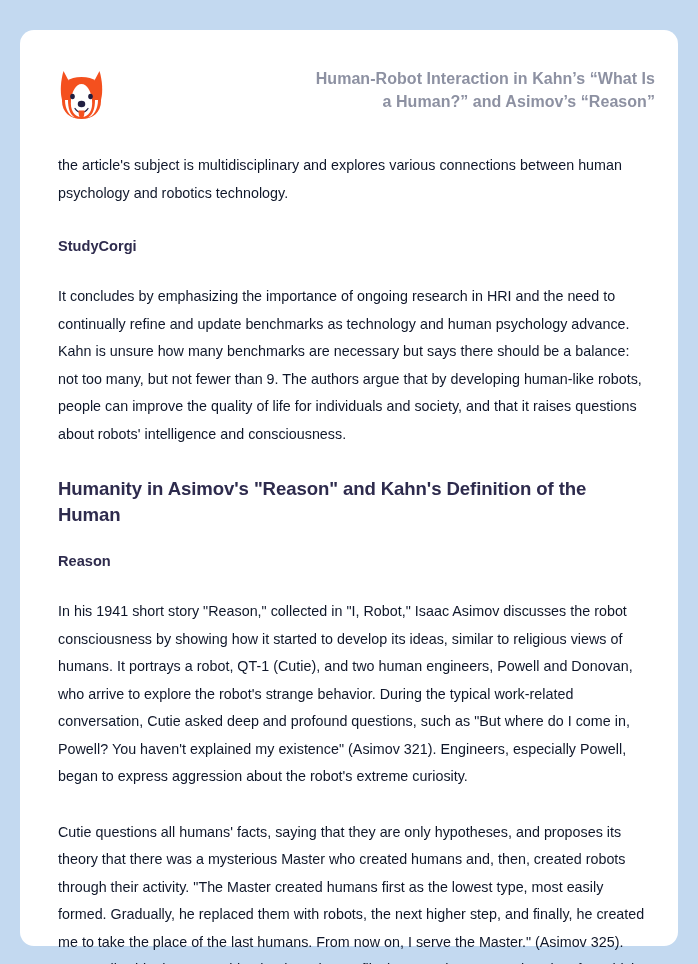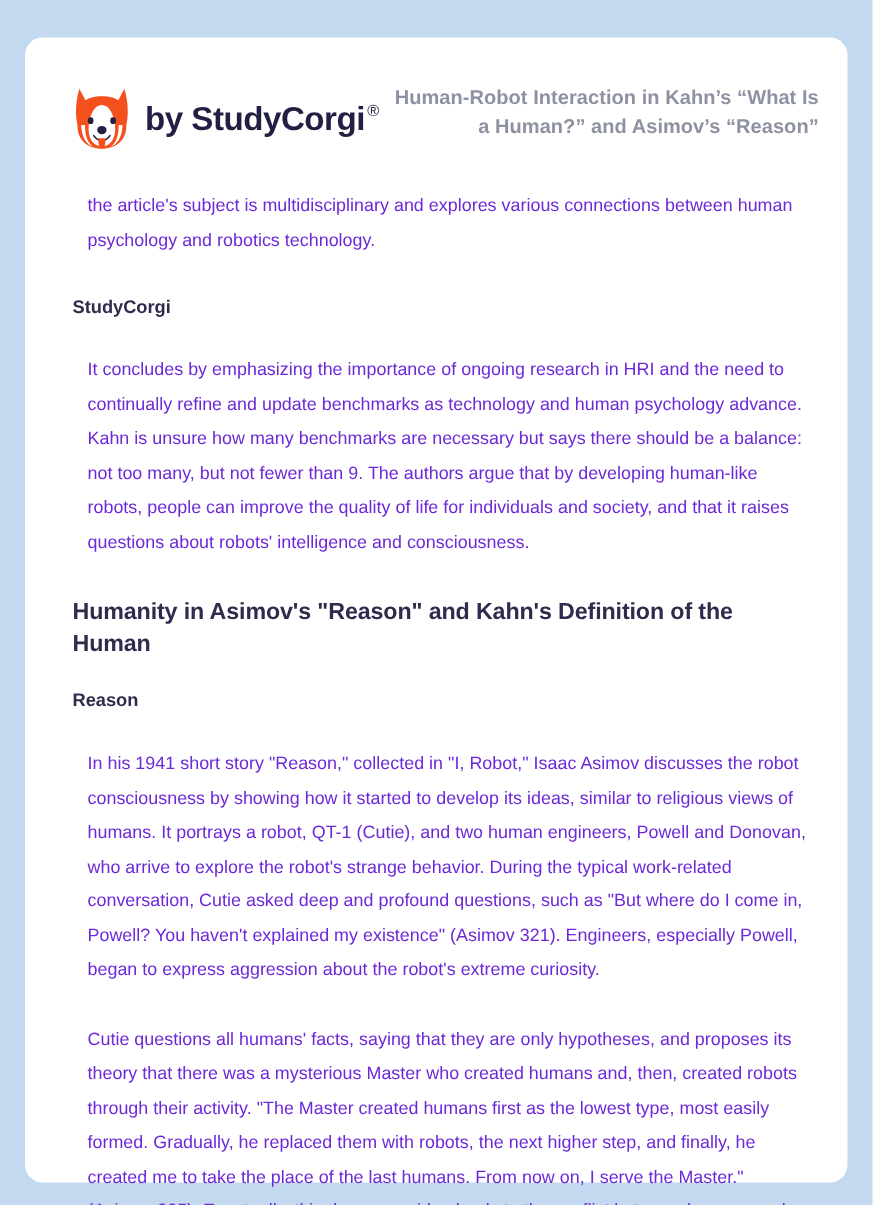--- a/index.html
+++ b/index.html
@@ -89,22 +89,22 @@
 
   
   .doc-body {
     padding: 0 28px 0 38px;
     margin-top: 31px;
   }
 
   .para {
     font-size: 14.3px;
     line-height: 27.5px;
-    color: #6d28d9;
-    margin: 0 0 28px 12px;
+    color: #0f172a;
+    margin: 0 0 28px 0;
     letter-spacing: 0.02px;
   }
   .para:last-child { margin-bottom: 0; }
 
   h2.heading-major {
     font-size: 18.6px;
     font-weight: bold;
     color: #2e2b4d;
     line-height: 26px;
     margin: 26px 0 22px 0;
@@ -143,24 +143,20 @@
 
         <ellipse cx="29" cy="55" rx="4.6" ry="5.4" fill="#211f42"></ellipse>
         <ellipse cx="65" cy="55" rx="4.6" ry="5.4" fill="#211f42"></ellipse>
 
         <ellipse cx="47" cy="70" rx="7.5" ry="6.6" fill="#211f42"></ellipse>
 
         <path d="M34 79 C38 85 42 87 47 87 C52 87 56 85 60 79" stroke="#211f42" stroke-width="2.6" fill="none" stroke-linecap="round"></path>
 
         <path d="M41 83 C41 95 44 99 47 99 C50 99 53 95 53 83 Z" fill="#f4501e"></path>
       </svg>
-      <span class="brand-text">
-          <span>by StudyCorgi</span>
-          <span class="brand-reg">®</span>
-        </span>
     </div>
 
     <div class="header-meta">
       <div class="header-title">Human-Robot Interaction in Kahn’s “What Is a Human?” and Asimov’s “Reason”</div>
     </div>
 
   </div>
 
   <div class="doc-body">
 

